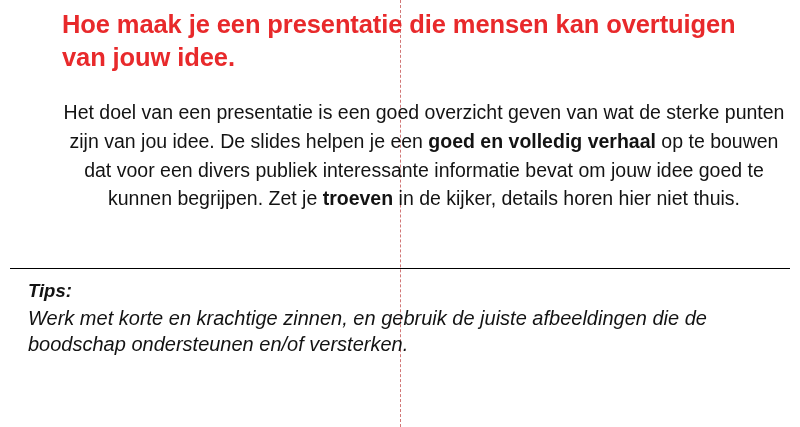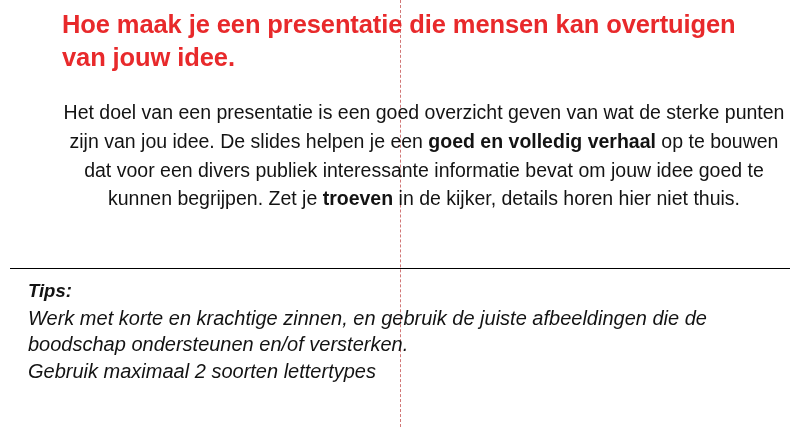--- a/index.html
+++ b/index.html
@@ -102,16 +102,15 @@
       <span>Het doel van een presentatie is een goed overzicht geven van wat de sterke punten zijn van jou idee. De slides helpen je een </span><b>goed en volledig verhaal</b><span> op te bouwen dat voor een divers publiek interessante informatie bevat om jouw idee goed te kunnen begrijpen. Zet je </span><b>troeven</b><span> in de kijker, details horen hier niet thuis.</span>
     </p>
 
   </div>
 
   <div class="divider"></div>
 
   <div class="tips">
     <div class="tips-heading">Tips:</div>
     <div class="tips-line">Werk met korte en krachtige zinnen, en gebruik de juiste afbeeldingen die de boodschap ondersteunen en/of versterken.</div>
-    <div class="tips-line">Gebruik maximaal 2 soorten lettertypes</div>
   </div>
 
 </div>
 
 </body></html>

